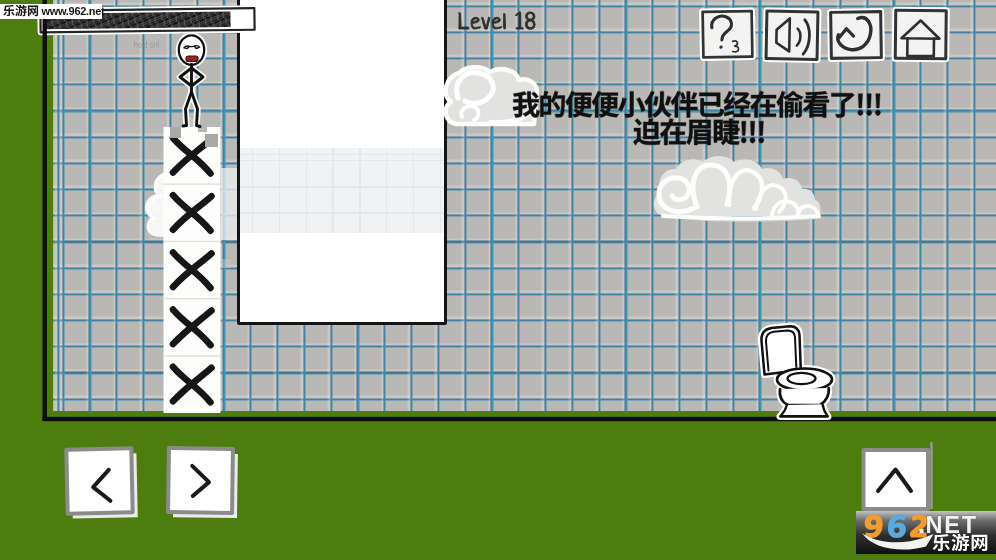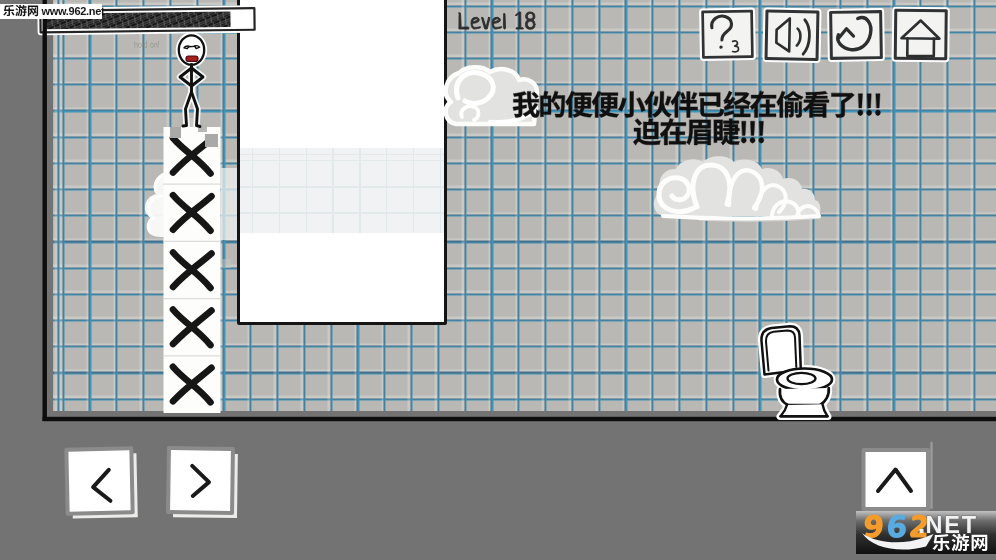--- a/index.html
+++ b/index.html
@@ -1,14 +1,14 @@
 <!DOCTYPE html>
 <html><head><meta charset="utf-8"><style>
 html,body{margin:0;padding:0;background:#fff;}
-#stage{position:relative;width:996px;height:560px;overflow:hidden;background:#737373;
+#stage{position:relative;width:996px;height:560px;overflow:hidden;background:#4d7c0f;
   font-family:"Liberation Sans",sans-serif;}
 #grid{position:absolute;left:53px;top:0;width:943px;height:411px;background-color:#b9b8b4;
  background-image:
   repeating-linear-gradient(to right,rgba(255,255,255,0.22) 0 2.6px,#48708a 2.6px 3.7px,#3f94b8 3.7px 4.9px,transparent 4.9px 26.8px),
   repeating-linear-gradient(to bottom,rgba(255,255,255,0.22) 0 2.6px,#48708a 2.6px 3.7px,#3f94b8 3.7px 4.9px,transparent 4.9px 26.2px);
  background-position:6.5px 0,0 2.5px;}
 #wrect{position:absolute;left:237px;top:-8px;width:204px;height:327px;background:#fff;
  border:3.2px solid #141414;border-radius:2px;overflow:hidden;}
 #band{position:absolute;left:0px;top:153px;width:205px;height:85px;background-color:#f0f2f3;
  background-image:

